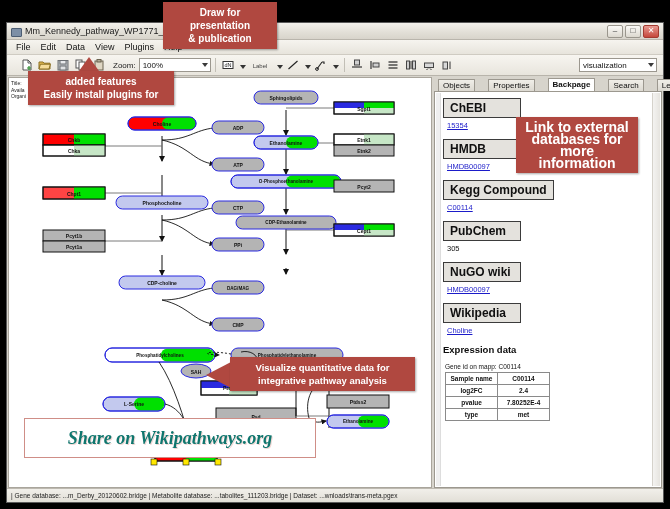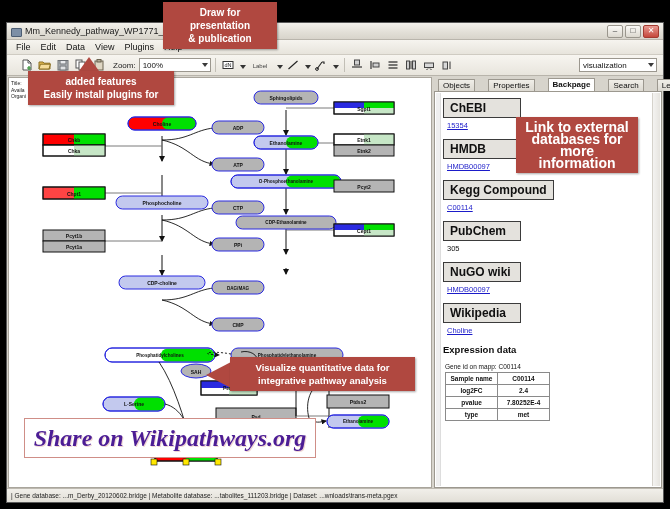--- a/index.html
+++ b/index.html
@@ -147,21 +147,21 @@
   .arrow-down, .arrow-up, .arrow-left {
     position:absolute; width:0;height:0; z-index:29;
   }
   .share-box {
     position:absolute; left:24px; top:418px; width:292px; height:40px;
     background:#fff; border:1px solid #cf8e87; z-index:31;
     display:flex; align-items:center; justify-content:center;
   }
   .share-text {
     font-family:"Liberation Serif", serif; font-style:italic; font-weight:bold;
-    font-size:24px; color:#4c1d95;
+    font-size:18px; color:#0f766e;
     text-shadow: 1px 1px 0 #f0d7d4;
   }
 
   
   svg.pathway { position:absolute; left:0; top:0; }
   text.lbl { font-family:"Liberation Sans", sans-serif; font-size:5px; fill:#111; text-anchor:middle; font-weight:bold;}
   text.lbl2 { font-family:"Liberation Sans", sans-serif; font-size:4.6px; fill:#111; text-anchor:middle; font-weight:bold;}
 </style>
 </head>
 <body>

